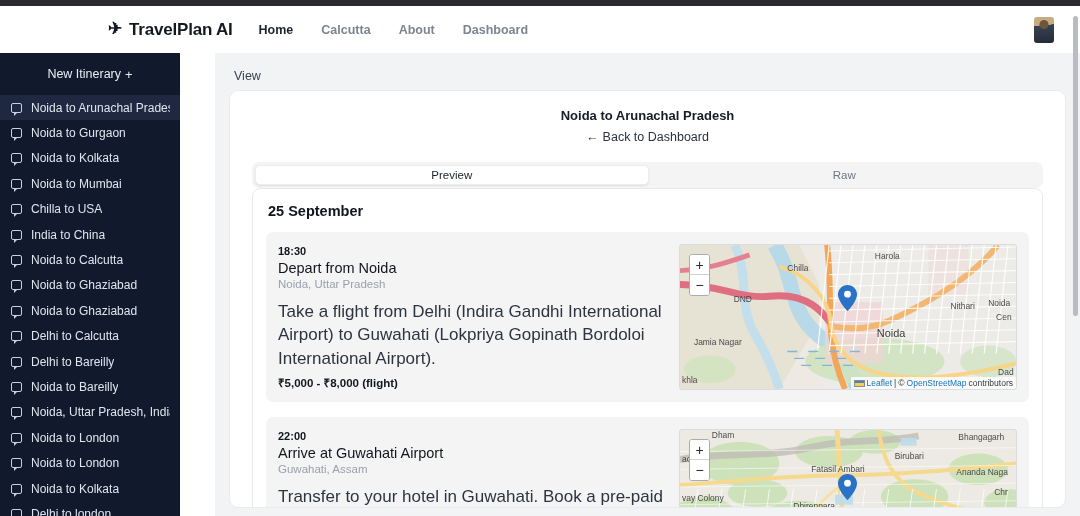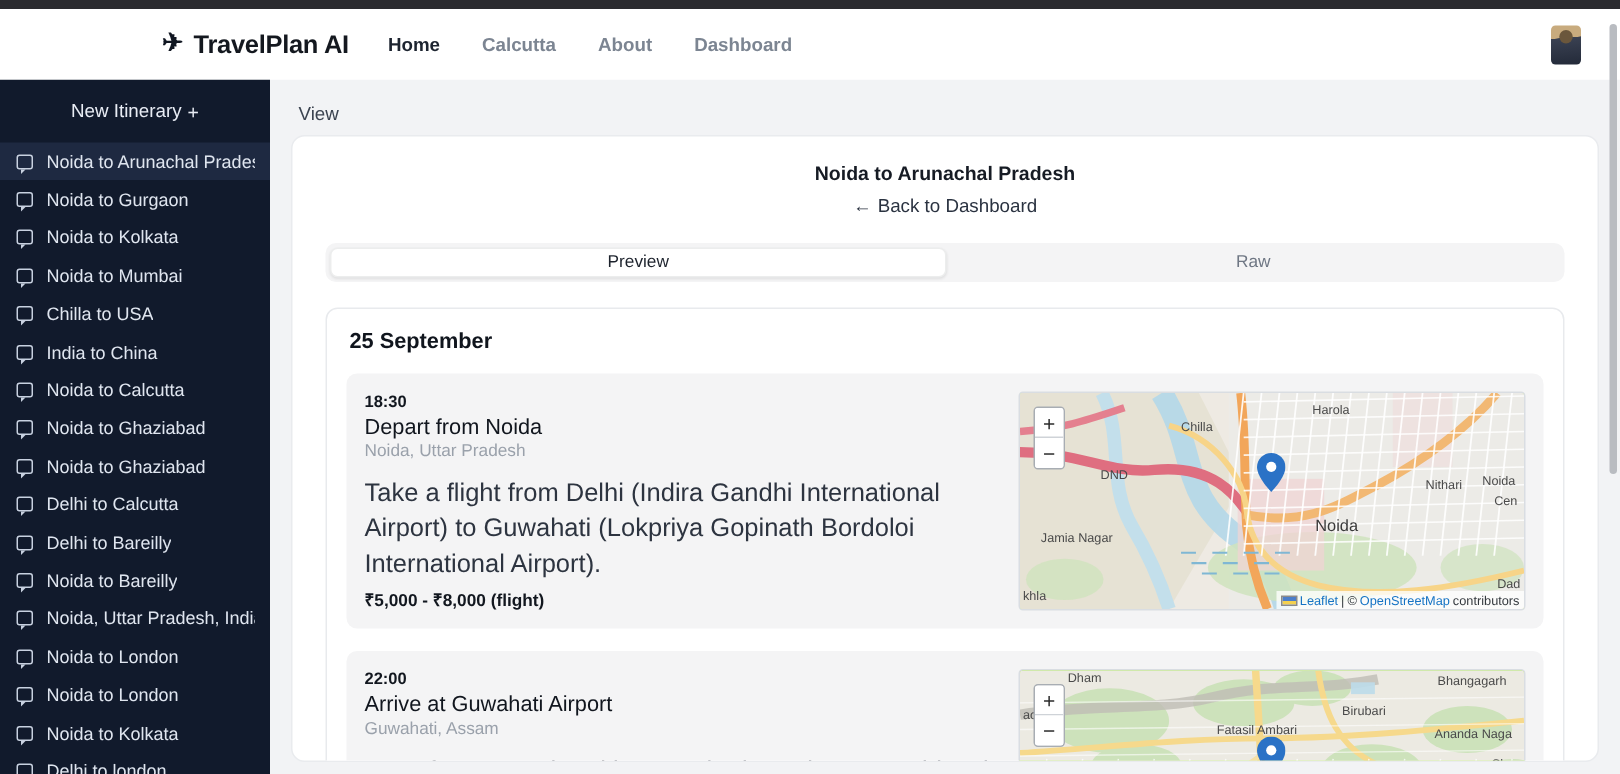--- a/index.html
+++ b/index.html
@@ -52,21 +52,21 @@
     position: relative; overflow: hidden;
     margin-right: 10px;
   }
   .avatar::after {
     content: ""; position: absolute; left: 50%; top: 3px;
     width: 9px; height: 9px; border-radius: 50%;
     background: #6b573c; transform: translateX(-50%);
   }
 
   
-  .body-row { display: flex; height: 463px; }
+  .body-row { display: flex; height: 463px; gap: 35px; }
 
   
   .sidebar {
     width: 180px; flex: 0 0 180px;
     background: #111a2c;
     color: #e6eaf2;
     overflow: hidden;
     position: relative;
   }
   .new-itinerary {
@@ -133,21 +133,20 @@
   }
   .back-arrow { margin-right: 4px; }
 
   
   .tabs {
     display: flex;
     background: #f4f4f5;
     border-radius: 7px;
     padding: 3px;
     height: 26px;
-    margin-bottom: 17px;
   }
   .tab {
     flex: 1;
     display: flex; align-items: center; justify-content: center;
     font-size: 11.5px; color: #6f7784;
     border-radius: 5px;
     cursor: pointer;
   }
   .tab.active {
     background: #ffffff;
@@ -185,21 +184,21 @@
   .ev-cost { font-size: 11.5px; font-weight: bold; color: #12171f; }
 
   
   .map {
     position: relative;
     width: 338px; flex: 0 0 338px;
     height: 146px;
     border: 1px solid #d9dde2;
     border-radius: 3px;
     overflow: hidden;
-    background: #bef264;
+    background: #86efac;
   }
   .map.map-2 { height: 118px; }
   .map-svg { position: absolute; inset: 0; width: 100%; height: 100%; }
   .zoom-ctrl {
     position: absolute; left: 9px; top: 9px;
     width: 21px;
     border: 1px solid #a8adb3;
     border-radius: 3px;
     background: #ffffff;
     z-index: 4;

